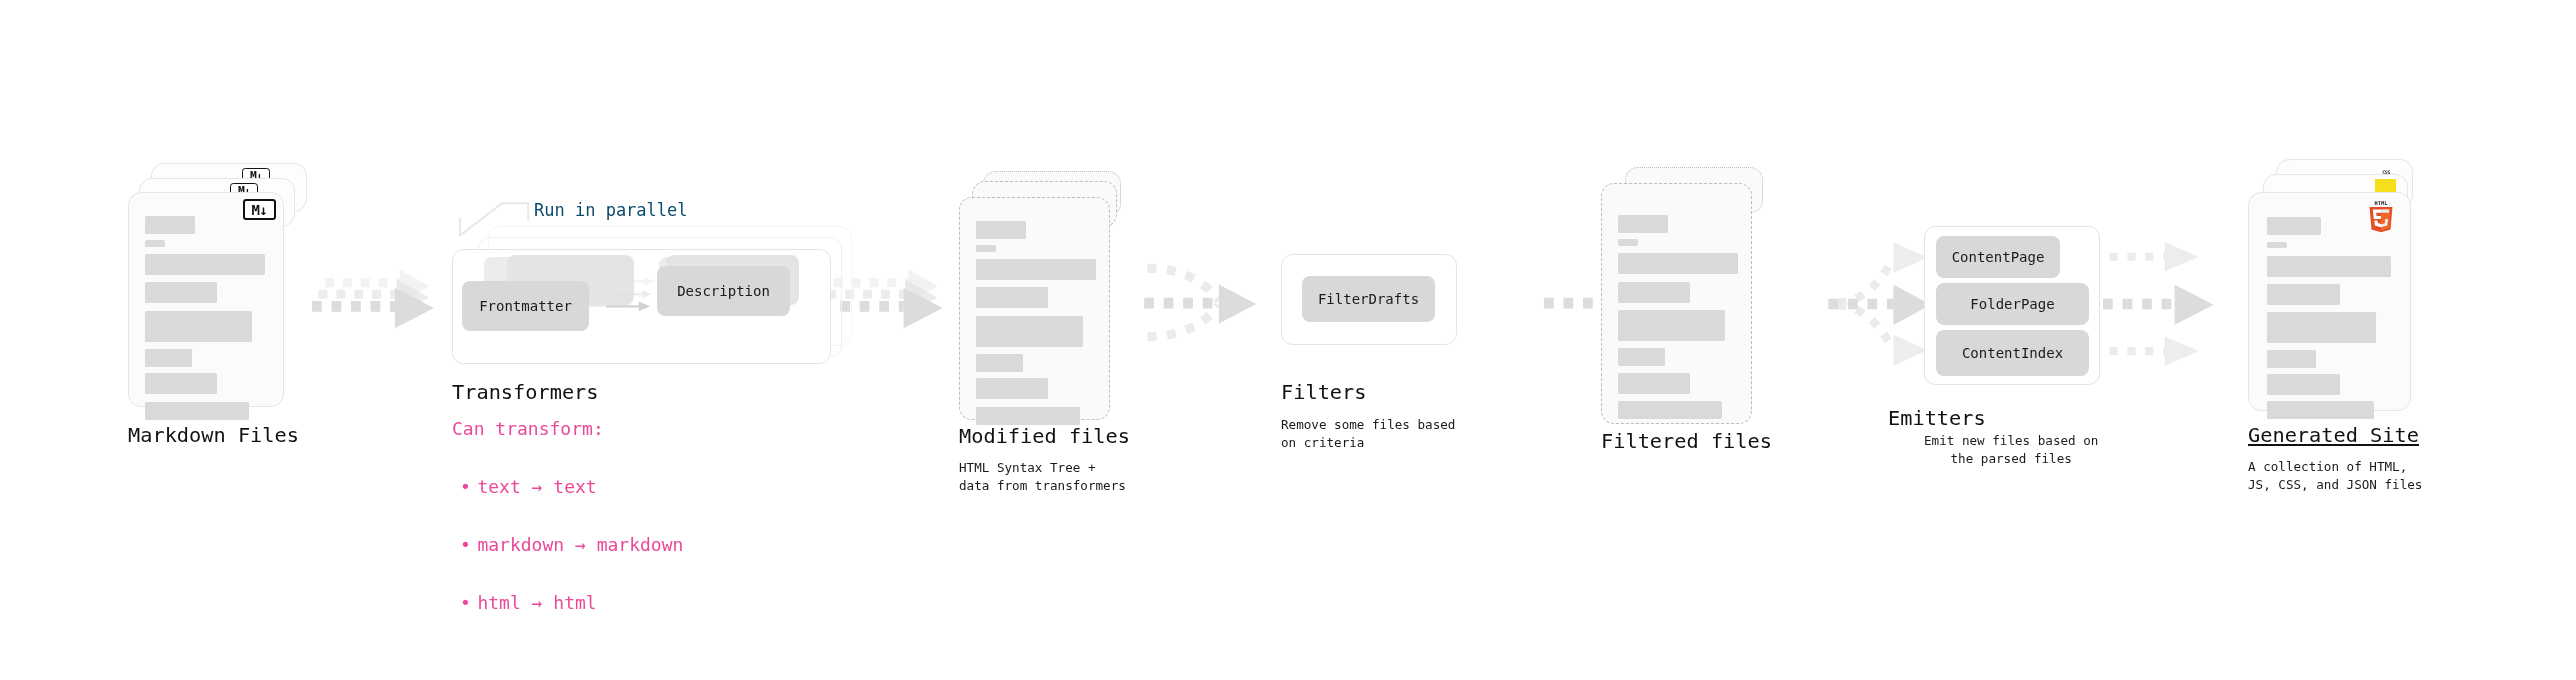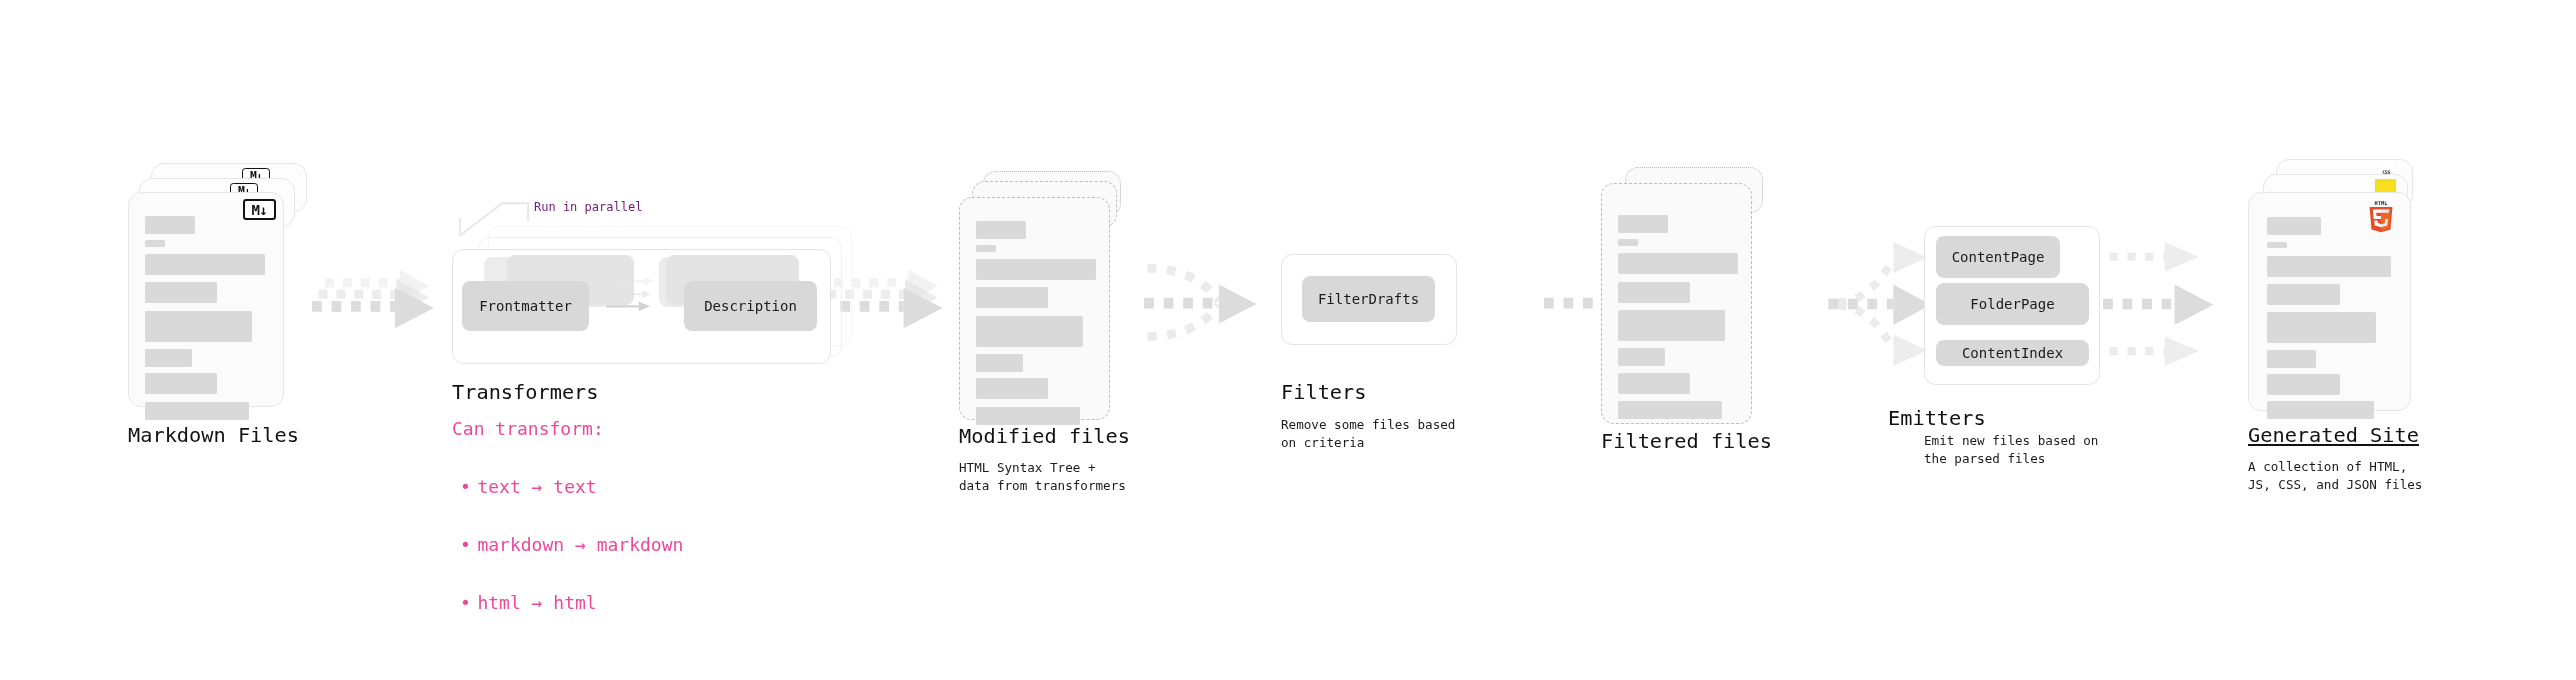--- a/index.html
+++ b/index.html
@@ -97,22 +97,22 @@
   }
   .subtitle {
     position: absolute;
     font-size: 12.6px;
     line-height: 1.45;
     color: #1b1b1b;
     white-space: pre;
   }
   .parallel-label {
     position: absolute;
-    font-size: 12px;
-    color: #701a75;
+    font-size: 17px;
+    color: #0c4a6e;
     white-space: nowrap;
   }
 
   .bullets { position: absolute; font-size: 18px; line-height: 1.45; color:#ec4899; }
   .bullets .lead { white-space: nowrap; }
   .bullets ul { list-style: none; margin-left: 8.1px; }
   .bullets li { white-space: nowrap; margin-top: 32px; }
   .bullets li::before { content: "\2022"; margin-right: 6.5px; }
 
   svg.overlay { position: absolute; left: 0; top: 0; width: 2576px; height: 681px; pointer-events: none; }
@@ -229,21 +229,21 @@
         <line x1="753" y1="362" x2="790" y2="362" stroke="#e0e0e0" stroke-width="2.5"></line>
         <polygon points="790,357 802,362 790,367" fill="#e0e0e0"></polygon>
       </g>
       <g>
         <line x1="746" y1="377" x2="786" y2="377" stroke="#d2d2d2" stroke-width="2.5"></line>
         <polygon points="786,371 800,377 786,383" fill="#d2d2d2"></polygon>
       </g>
     </svg>
 
     <div class="pill" style="left:462px; top:281px; width:127px; height:50px;">Frontmatter</div>
-    <div class="pill" style="left:657px; top:281px; width:133px; height:50px;margin-left:27px;">Description</div>
+    <div class="pill" style="left:657px; top:266px; width:133px; height:50px;">Description</div>
 
     <div class="parallel-label" style="left:534px; top:200px;">Run in parallel</div>
   </div>
 
   <div class="title" style="left:452px; top:380px;">Transformers</div>
   <div class="bullets" style="left:452px; top:416px;">
     <div class="lead">Can transform:</div>
     <ul>
       <li>text → text</li>
       <li>markdown → markdown</li>
@@ -286,23 +286,23 @@
       <div class="skeleton" style="left:16.3px; top:164px; width:47px; height:18px;"></div>
       <div class="skeleton" style="left:16.3px; top:189px; width:72px; height:21px;"></div>
       <div class="skeleton" style="left:16.3px; top:217px; width:104px; height:18px;"></div>
     </div>
   </div>
   <div class="title" style="left: 1601px; top: 429px;">Filtered files</div>
 
   <div class="groupbox" style="left:1924px; top:226px; width:176px; height:159px;"></div>
   <div class="pill" style="left:1936px; top:236px; width:124px; height:42px;">ContentPage</div>
   <div class="pill" style="left:1936px; top:283px; width:153px; height:42px;">FolderPage</div>
-  <div class="pill" style="left:1936px; top:330px; width:153px; height:26px;margin-top:10px;">ContentIndex</div>
+  <div class="pill" style="left:1936px; top:330px; width:153px; height:46px;">ContentIndex</div>
   <div class="title" style="left:1888px; top:398px;margin-top:8px;">Emitters</div>
-  <div class="subtitle" style="left:1924px; top:432px;">Emit new files based on
+  <div class="subtitle" style="left:1924px; top:432px;text-align:center;">Emit new files based on
 the parsed files</div>
 
   <div class="card-stack" style="left:2248px; top:159px;">
     <div class="card ghost2" style="left:28px; top:0px; width:137px; height:49px;"></div>
     <div class="css-badge" style="left:130px; top:3.3px;">
       <span class="cap">CSS</span>
       <span class="bar"></span>
     </div>
 
     <div class="card ghost1" style="left:14.6px; top:14.6px; width:145px; height:49px;"></div>

